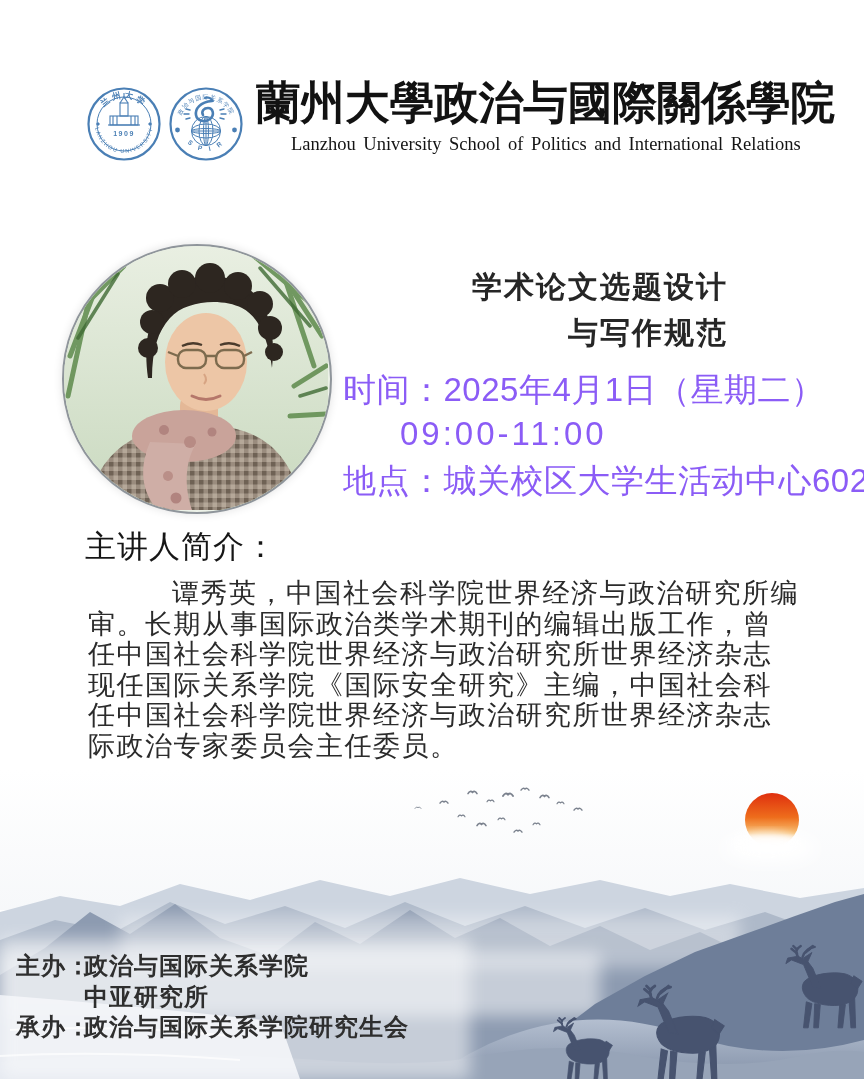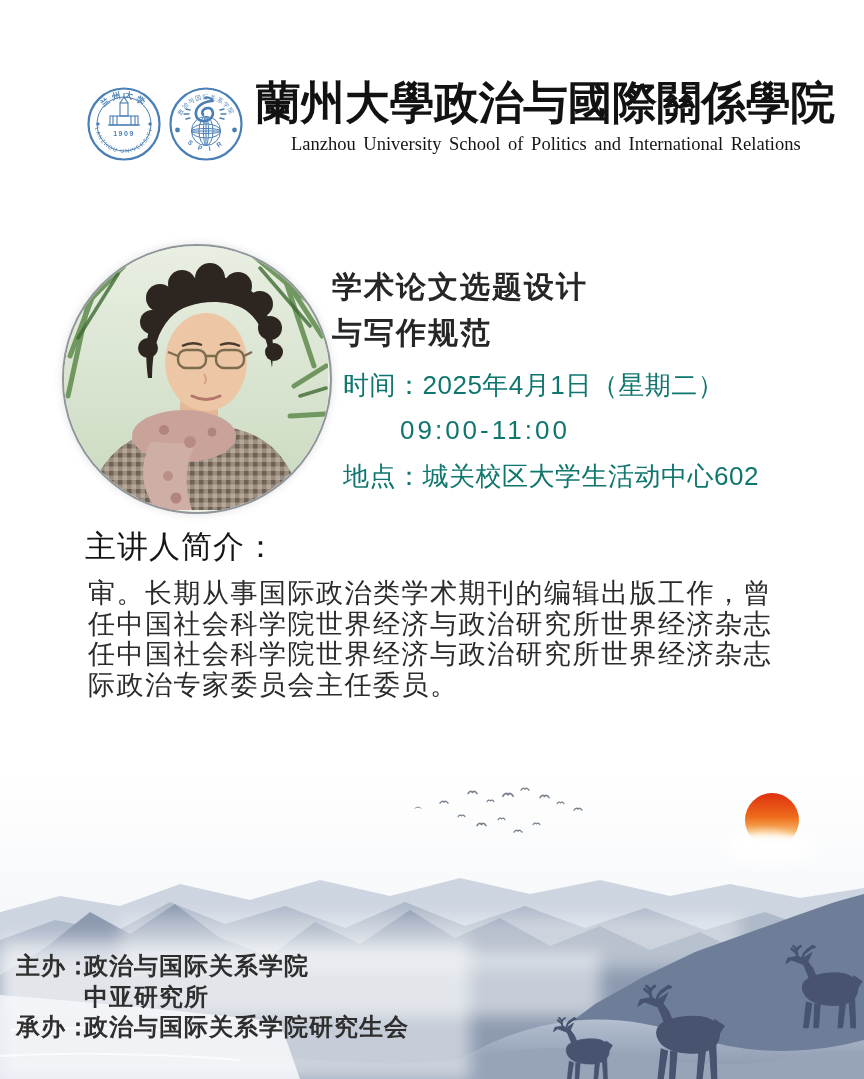--- a/index.html
+++ b/index.html
@@ -24,25 +24,25 @@
   }
   
   .photo{
     position:absolute;left:62px;top:244px;width:266px;height:266px;border-radius:50%;
     border:2px solid #8f959b;overflow:hidden;background:#dfe8d8;
     box-shadow:0 0 10px rgba(0,0,0,0.12), inset 0 0 18px rgba(255,255,255,0.9);
   }
   .photo svg{display:block;}
   
   .event-title{
-    position:absolute;left:332px;top:264px;width:396px;text-align:left;
+    position:absolute;left:332px;top:264px;width:396px;text-align:right;
     font-family:"DejaVu Serif","Liberation Serif",serif;font-weight:bold;
     font-size:30px;line-height:46px;letter-spacing:2px;color:#262626;
   }
-  .meta{position:absolute;font-size:26px;color:#0f766e;letter-spacing:0.5px;white-space:nowrap;text-align:center;}
+  .meta{position:absolute;font-size:33px;color:#8b5cf6;letter-spacing:0.5px;white-space:nowrap;text-align:center;}
   .meta-time{left:343px;top:368px;}
   .meta-range{left:400px;top:415px;letter-spacing:3px;}
   .meta-loc{left:343px;top:459px;}
   
   .intro-heading{
     position:absolute;left:85px;top:526px;
     font-family:"DejaVu Serif","Liberation Serif",serif;font-weight:normal;
     font-size:31px;letter-spacing:1px;color:#161616;white-space:nowrap;
   }
   .bio{
@@ -302,22 +302,24 @@
     <div class="event-title">
       <div>学术论文选题设计</div>
       <div>与写作规范</div>
     </div>
     <div class="meta meta-time"><span>时间：</span><span>2025年4月1日（星期二）</span></div>
     <div class="meta meta-range">09:00-11:00</div>
     <div class="meta meta-loc"><span>地点：</span><span>城关校区大学生活动中心602</span></div>
 
     <div class="intro-heading">主讲人简介：</div>
     <div class="bio">
+      <div class="line first">谭秀英，中国社会科学院世界经济与政治研究所编</div>
       <div class="line">审。长期从事国际政治类学术期刊的编辑出版工作，曾</div>
       <div class="line">任中国社会科学院世界经济与政治研究所世界经济杂志</div>
+      <div class="line">现任国际关系学院《国际安全研究》主编，中国社会科</div>
       <div class="line">任中国社会科学院世界经济与政治研究所世界经济杂志</div>
       <div class="line">际政治专家委员会主任委员。</div>
     </div>
 
     <div class="footer">
       <div class="row">
         <span class="lbl">主办：</span>
         <div class="vals">
           <div>政治与国际关系学院</div>
           <div>中亚研究所</div>

